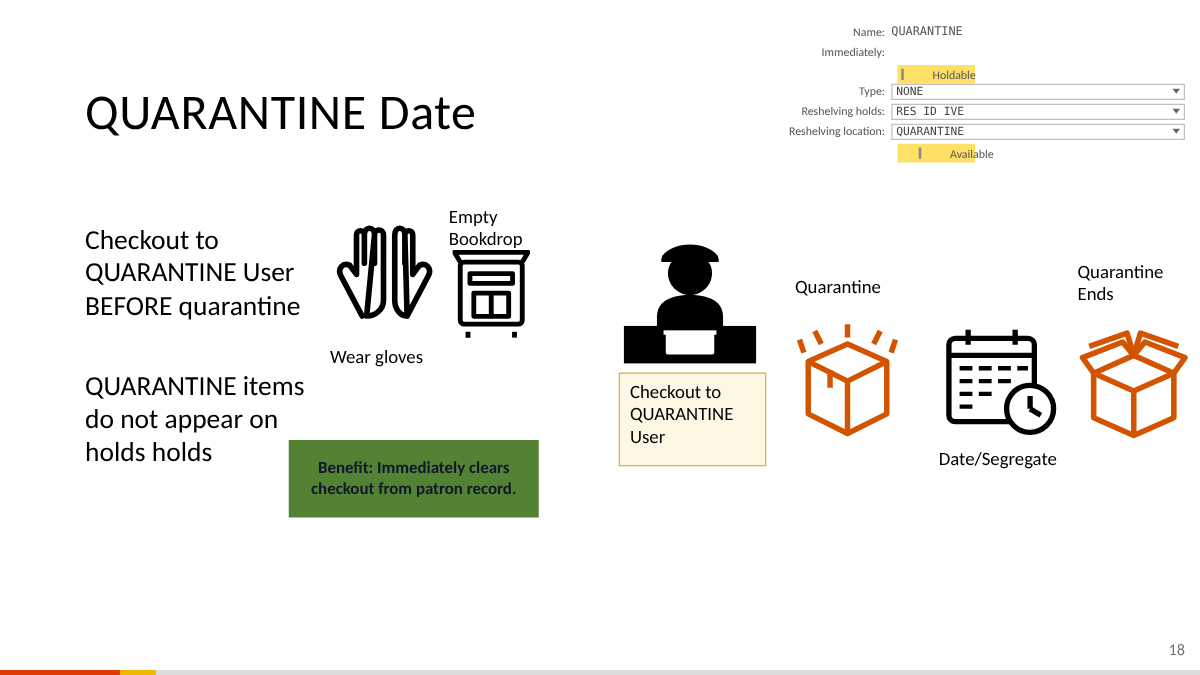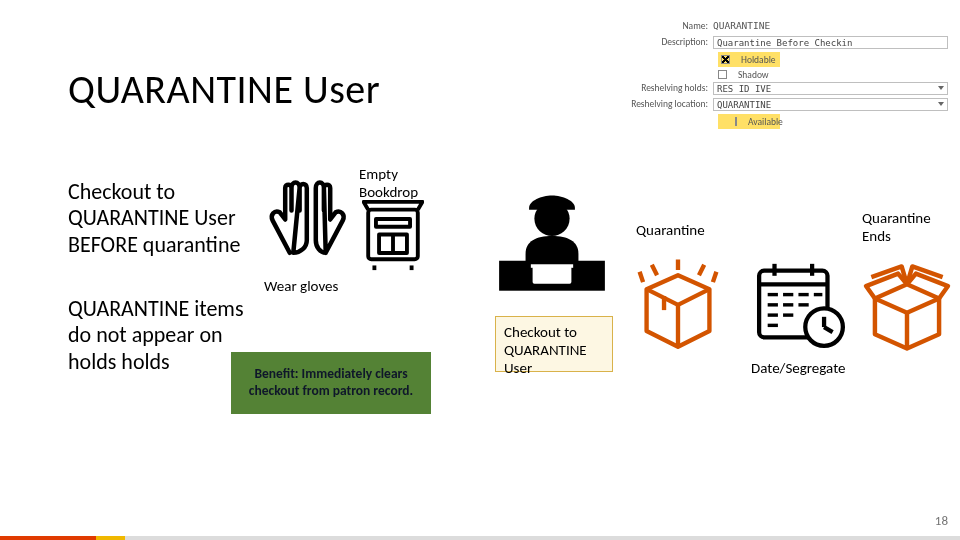--- a/index.html
+++ b/index.html
@@ -7,40 +7,40 @@
   .title { position:absolute; left:68px; top:65px; font-size:40px; font-weight:400; letter-spacing:0.5px; }
   .sub1 { position:absolute; left:68px; top:152px; width:180px; font-size:22px; line-height:1.2;margin-top:27px; }
   .sub2 { position:absolute; left:68px; top:296px; width:180px; font-size:22px; line-height:1.2; }
   .lbl { position:absolute; font-size:15px; color:#000; }
   .lbl-empty { left:359px; top:165px; line-height:1.2; }
   .lbl-wear  { left:264px; top:277px; }
   .lbl-quar  { left:636px; top:221px; }
   .lbl-qend  { left:862px; top:209px; line-height:1.2; }
   .lbl-date  { left:751px; top:359px; }
   .benefit { position:absolute; left:231px; top:352px; width:200px; height:62px; background:#548235; color:#0f172a; font-weight:600; font-size:13.5px; text-align:center; display:flex; align-items:center; justify-content:center; padding:4px 10px; line-height:1.25; }
-  .checkout-box { position:absolute; left:495px; top:316px; width:118px; height:56px; border:1.5px solid #d9b24a; background:#fdf7e3; font-size:15px; padding:6px 8px; line-height:1.2; }
+  .checkout-box { position:absolute; left:495px; top:298px; width:118px; height:75px; border:1.5px solid #d9b24a; background:#fdf7e3; font-size:15px; padding:6px 8px; line-height:1.2; }
   .icon { position:absolute; }
   .page-num { position:absolute; right:12px; bottom:12px; font-size:13px; color:#737373; }
   .bottom-line { position:absolute; left:0; right:0; bottom:0; height:4px;
     background:linear-gradient(90deg,#e03a00 0%,#e03a00 10%,#f0b800 10%,#f0b800 13%,#dcdcdc 13%,#dcdcdc 100%); }
 
   
   .panel { position:absolute; left:618px; top:20px; width:330px; font-size:9.5px; color:#555; }
   .panel .row { display:flex; align-items:flex-start; height:16px; margin-bottom:0px; }
   .panel .row .key { width:95px; text-align:right; padding-right:5px; }
   .panel .row .fld { flex:1; height:13px; border:1px solid #bfbfbf; background:#fff; display:flex; align-items:center; padding:0 3px; position:relative; font-family:Consolas,monospace; font-size:9px; color:#444; }
   .panel .row .fld.dd::after { content:""; position:absolute; right:3px; top:3px; width:0; height:0; border-left:3px solid transparent; border-right:3px solid transparent; border-top:4px solid #666; }
   .panel .hl { background:#ffe066 !important; }
   .panel .cb { width:9px; height:9px; border:1px solid #888; margin-right:3px; display:inline-block; }
-  .panel .chkrow { display:flex; align-items:center; margin-left:100px; height:15px; gap:8px; }
+  .panel .chkrow { display:flex; align-items:center; margin-left:100px; height:15px; gap:20px; }
 </style>
 </head>
 <body>
 
-<div class="title">QUARANTINE User</div>
+<div class="title">QUARANTINE Date</div>
 <div class="sub1">Checkout to QUARANTINE User BEFORE quarantine</div>
 <div class="sub2">QUARANTINE items do not appear on holds holds</div>
 
 <svg class="icon" style="left:260px;top:170px;width:90px;height:90px" viewBox="0 0 100 100">
   <g fill="none" stroke="#000" stroke-width="5" stroke-linejoin="round" stroke-linecap="round">
     <path d="M33 92 L14 56 C11 50 16 44 22 47 L28 55 L28 20 C28 15 35 15 35 20 L35 45 M35 20 C35 12 44 12 44 20 L44 45 M44 20 C44 14 52 14 52 20 L52 45 L52 78 C52 86 45 92 37 92 Z"></path>
     <path d="M67 92 L86 56 C89 50 84 44 78 47 L72 55 L72 20 C72 15 65 15 65 20 L65 45 M65 20 C65 12 56 12 56 20 L56 45 L56 78 C56 86 61 92 67 92 Z" transform="translate(6,0)"></path>
   </g>
 </svg>
 <div class="lbl lbl-wear">Wear gloves</div>
@@ -124,30 +124,29 @@
 </svg>
 <div class="lbl lbl-qend" style="white-space:pre">Quarantine
 Ends</div>
 
 <div class="panel">
   <div class="row">
       <span class="key">Name:</span>
       <span style="font-family:Consolas,monospace">QUARANTINE</span>
     </div>
   <div class="row">
-      <span class="key">Description:</span>
-      <div class="fld">Quarantine Before Checkin</div>
+      <span class="key">Immediately:</span>
     </div>
   <div class="chkrow hl" style="padding:1px 3px;width:62px">
       <span class="cb" style="background:linear-gradient(135deg,transparent 40%,#000 40%,#000 60%,transparent 60%),linear-gradient(45deg,transparent 40%,#000 40%,#000 60%,transparent 60%)"></span>
       <span>Holdable</span>
     </div>
-  <div class="chkrow">
-      <span class="cb"></span>
-      <span>Shadow</span>
+  <div class="row">
+      <span class="key">Type:</span>
+      <div class="fld dd">NONE</div>
     </div>
   <div class="row">
       <span class="key">Reshelving holds:</span>
       <div class="fld dd">RES ID IVE</div>
     </div>
   <div class="row">
       <span class="key">Reshelving location:</span>
       <div class="fld dd">QUARANTINE</div>
     </div>
   <div class="chkrow hl" style="padding:1px 17px;width:62px">

